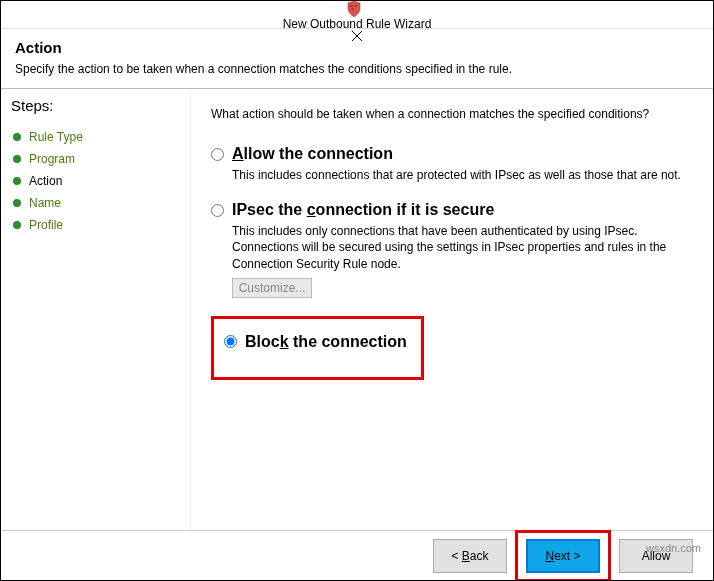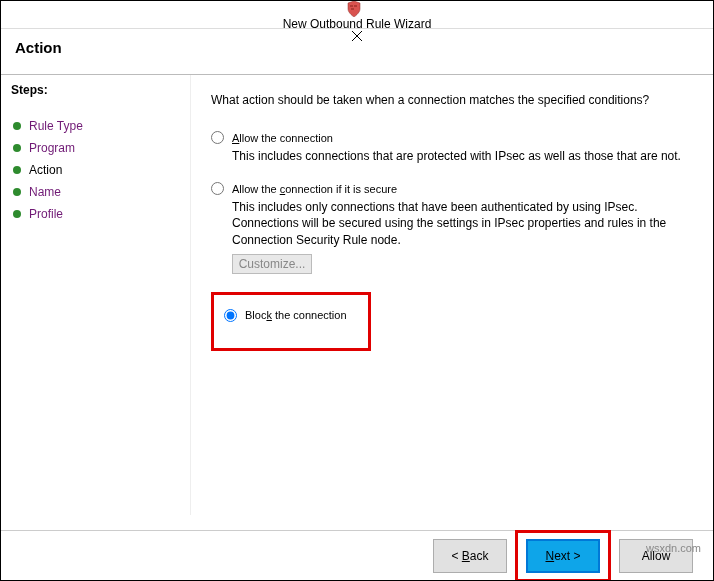--- a/index.html
+++ b/index.html
@@ -46,46 +46,46 @@
   display: flex;
   height: calc(100% - 28px - 60px - 50px);
   border-top: 1px solid #bbb;
 }
 .sidebar {
   width: 190px;
   padding: 8px 10px;
   background: #fff;
   border-right: 1px solid #eee;
 }
-.sidebar-title { font-weight: bold; font-size: 12px; margin-bottom: 18px; }
+.sidebar-title { font-weight: normal; font-size: 15px; margin-bottom: 12px; }
 .steps { list-style: none; }
 .steps li {
   display: flex; align-items: center;
   padding: 4px 2px;
   font-size: 12px;
   cursor: default;
 }
 .steps li .bullet {
   width: 8px; height: 8px; border-radius: 50%;
   background: #2e8b2e;
   margin-right: 8px;
   flex-shrink: 0;
 }
-.steps li.link { color: #701a75; }
+.steps li.link { color: #4d7c0f; }
 .steps li.current { color: #000; }
 .main {
   flex: 1;
   padding: 18px 20px;
   position: relative;
 }
 .prompt { font-size: 12px; margin-bottom: 24px; }
 .option-group { margin-bottom: 18px; }
 .option-row { display: flex; align-items: center; margin-bottom: 4px; }
 .option-row input[type=radio] { margin-right: 8px; width: 13px; height: 13px; }
-.option-row label { font-weight: normal; font-size: 11px; }
+.option-row label { font-weight: bold; font-size: 16px; }
 .option-row label u { text-decoration: underline; }
 .option-desc { font-size: 12px; margin-left: 21px; line-height: 1.35; color: #000; }
 .customize-btn {
   margin-left: 21px; margin-top: 6px;
   width: 80px; height: 20px;
   font-size: 12px;
   border: 1px solid #bbb;
   background: #e8e8e8;
   color: #888;
 }
@@ -149,20 +149,21 @@
   <div class="close">
     <svg width="10" height="10" viewBox="0 0 10 10">
         <line x1="0" y1="0" x2="10" y2="10" stroke="#000" stroke-width="1"></line>
         <line x1="10" y1="0" x2="0" y2="10" stroke="#000" stroke-width="1"></line>
       </svg>
   </div>
 </div>
 
 <div class="header">
   <h1>Action</h1>
+  <p>Specify the action to be taken when a connection matches the conditions specified in the rule.</p>
 </div>
 
 <div class="content">
   <div class="sidebar">
     <div class="sidebar-title">Steps:</div>
     <ul class="steps">
       <li class="link">
           <span class="bullet"></span>
           <span>Rule Type</span>
         </li>
@@ -192,21 +193,21 @@
       <div class="option-row">
         <input type="radio" name="action" style="">
         <label><u>A</u><span>llow the connection</span></label>
       </div>
       <div class="option-desc">This includes connections that are protected with IPsec as well as those that are not.</div>
     </div>
 
     <div class="option-group">
       <div class="option-row">
         <input type="radio" name="action" style="">
-        <label><span>Allow the </span><u>c</u><span>onnection if it is secure</span></label>
+        <label><span>IPsec the </span><u>c</u><span>onnection if it is secure</span></label>
       </div>
       <div class="option-desc">This includes only connections that have been authenticated by using IPsec. Connections will be secured using the settings in IPsec properties and rules in the Connection Security Rule node.</div>
       <button class="customize-btn" disabled="">Customize...</button>
     </div>
 
     <div class="highlight-box">
       <div class="option-row">
         <input type="radio" name="action" checked="" style="">
         <label><span>Bloc</span><u>k</u><span> the connection</span></label>
       </div>

